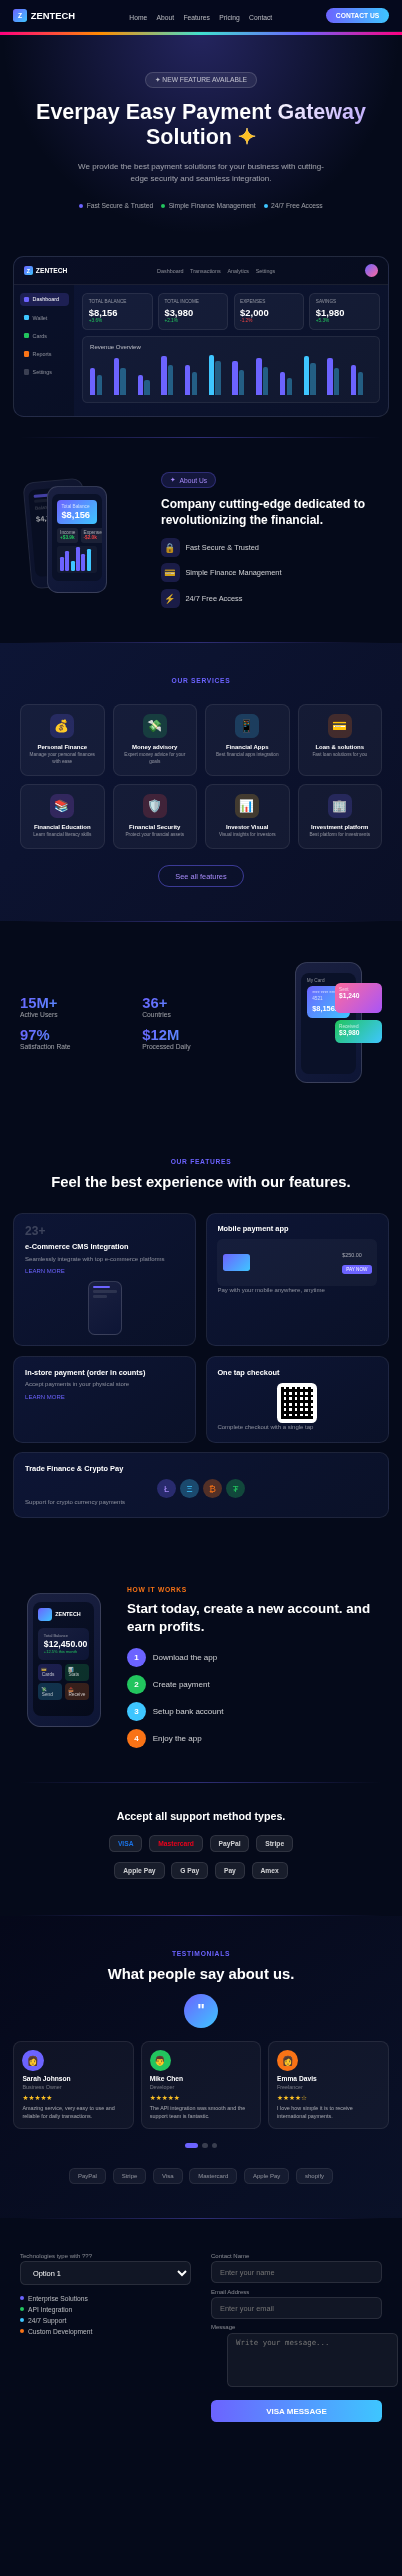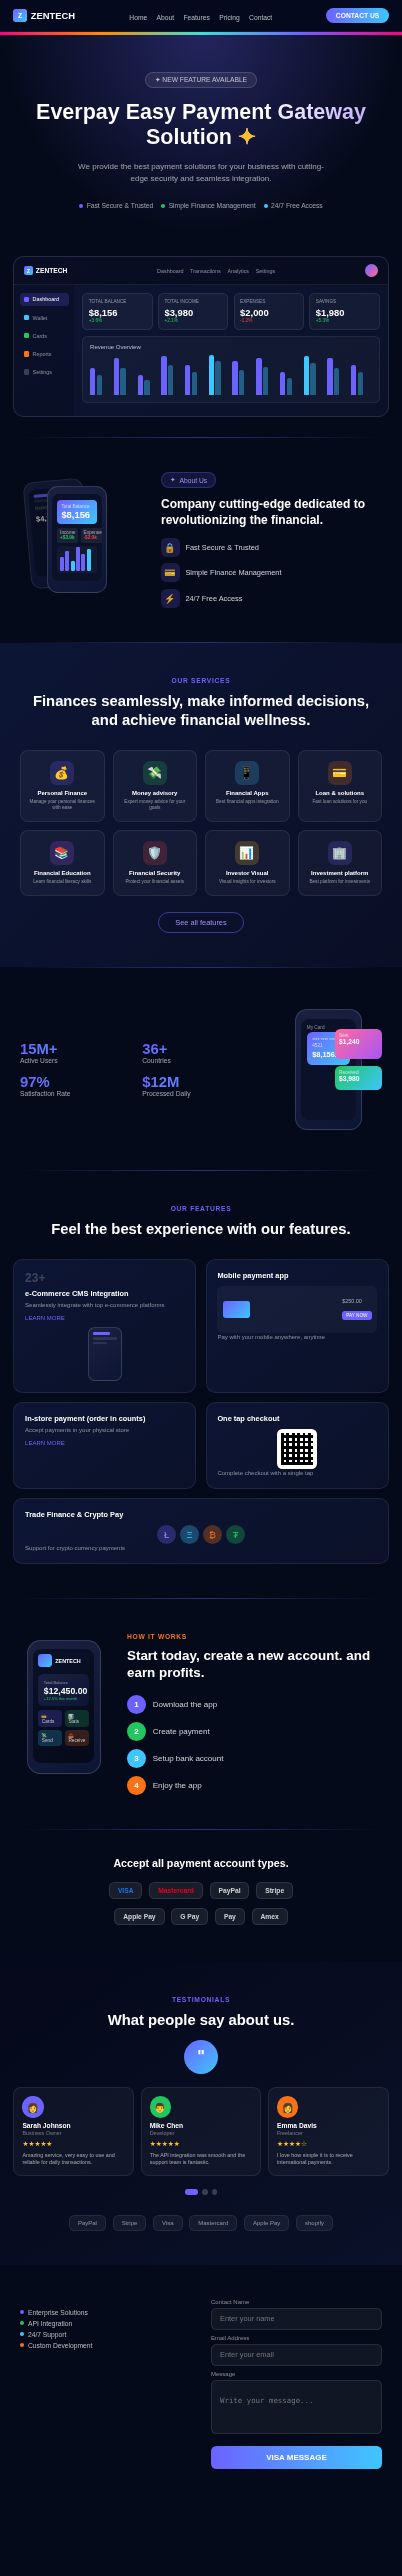--- a/index.html
+++ b/index.html
@@ -694,22 +694,23 @@
       width: 100%; background: rgba(255,255,255,0.05);
       border: 0.7px solid rgba(255,255,255,0.1);
       border-radius: 5.4px; color: #fff;
       font-size: 7.4px; padding: 5.4px 8px;
     }
     .form-textarea {
       width: 100%; height: 54px;
       background: rgba(255,255,255,0.05);
       border: 0.7px solid rgba(255,255,255,0.1);
       border-radius: 5.4px; color: #fff;
-      font-size: 7.4px; padding: 15px 8px;
+      font-size: 7.4px; padding: 4px 8px;
       resize: none;
+      margin-left: 16px;
     }
     .submit-btn {
       width: 100%;
       background: linear-gradient(90deg,#6c63ff,#3ec6ff);
       border: none; border-radius: 5.4px;
       color: #fff; font-size: 8px; font-weight: 600;
       padding: 6.7px; cursor: pointer; margin-top: 5.4px;
     }
 
     
@@ -946,21 +947,20 @@
         <span>24/7 Free Access</span>
       </div>
     </div>
   </div>
 </section>
 
 <div class="divider"></div>
 
 <section class="finances-section">
   <div class="section-label">OUR SERVICES</div>
-  <h2 class="section-title">Finances seamlessly, make informed decisions, and achieve financial wellness.</h2>
   <div class="finance-grid">
     <div class="finance-card">
       <div class="finance-card-icon" style="background:rgba(108,99,255,0.2)">💰</div>
       <div class="finance-card-title">Personal Finance</div>
       <div class="finance-card-desc">Manage your personal finances with ease</div>
     </div>
     <div class="finance-card">
       <div class="finance-card-icon" style="background:rgba(34,197,94,0.2)">💸</div>
       <div class="finance-card-title">Money advisory</div>
       <div class="finance-card-desc">Expert money advice for your goals</div>
@@ -1145,21 +1145,21 @@
         <div class="step-num s4">4</div>
         <span class="step-text">Enjoy the app</span>
       </div>
     </div>
   </div>
 </section>
 
 <div class="divider"></div>
 
 <section class="payment-section">
-  <h2 class="payment-title">Accept all payment account types.</h2>
+  <h2 class="payment-title">Accept all support method types.</h2>
   <div class="payment-logos">
     <div class="pay-logo visa">VISA</div>
     <div class="pay-logo mc">Mastercard</div>
     <div class="pay-logo">PayPal</div>
     <div class="pay-logo">Stripe</div>
   </div>
   <div class="payment-logos">
     <div class="pay-logo">Apple Pay</div>
     <div class="pay-logo">G Pay</div>
     <div class="pay-logo">Pay</div>
@@ -1209,20 +1209,28 @@
     <div class="partner-logo">Apple Pay</div>
     <div class="partner-logo">shopify</div>
   </div>
 </section>
 
 <div class="divider"></div>
 
 <section class="contact-section">
   <div class="contact-grid">
     <div class="contact-left">
+      <div class="form-group">
+        <label class="form-label">Technologies type with ???</label>
+        <select class="form-input">
+          <option>Option 1</option>
+          <option>Option 2</option>
+          <option>Option 3</option>
+        </select>
+      </div>
       <div class="form-bullets">
         <div class="form-bullet">
           <div class="bullet-dot"></div>
           <span>Enterprise Solutions</span>
         </div>
         <div class="form-bullet">
           <div class="bullet-dot" style="background:#22c55e"></div>
           <span>API Integration</span>
         </div>
         <div class="form-bullet">

